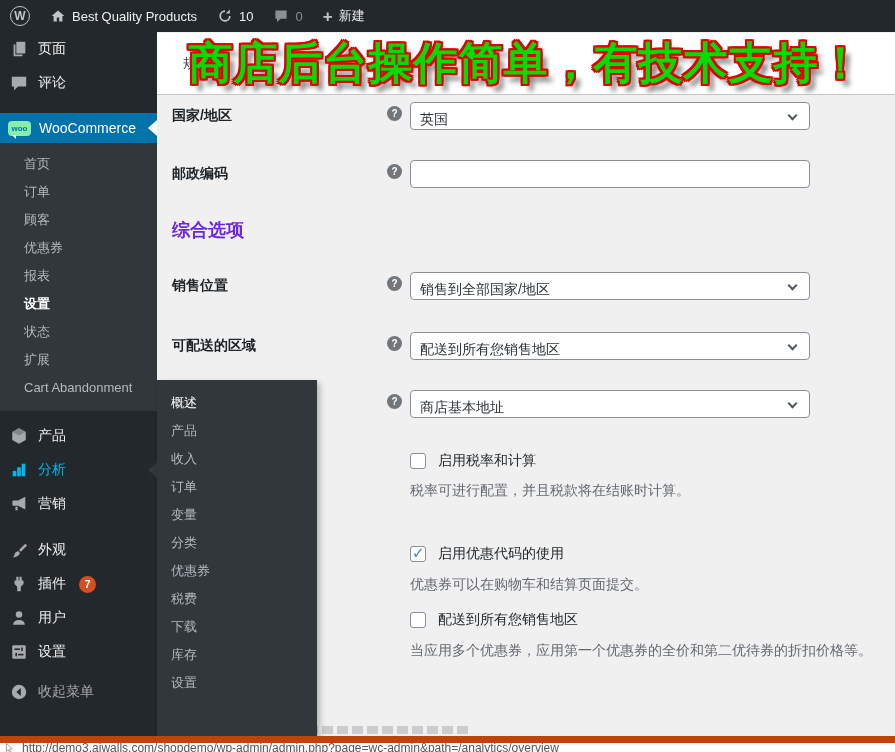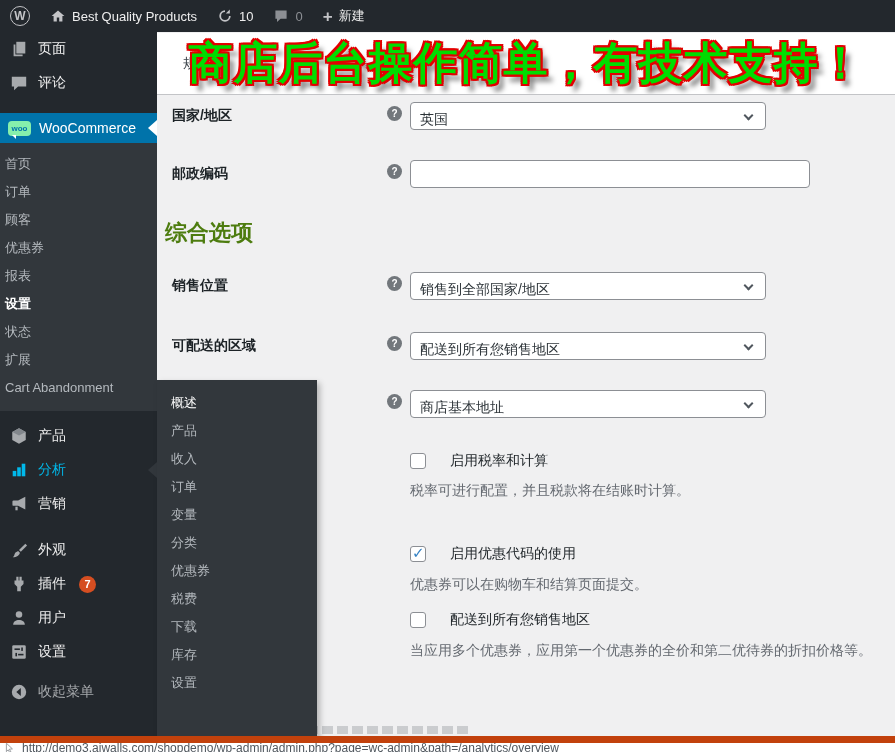--- a/index.html
+++ b/index.html
@@ -46,21 +46,21 @@
     font-size:8px; font-weight:bold; color:#0073aa; position:relative; flex:0 0 23px;
   }
   .woo-bubble::after { content:""; position:absolute; left:4px; bottom:-3px;
     border-left:4px solid transparent; border-right:0 solid transparent; border-top:4px solid #ffffff; }
   .notch { position:absolute; right:0; top:50%; transform:translateY(-50%);
     width:0; height:0; border-top:8px solid transparent; border-bottom:8px solid transparent; }
   .notch-light { border-right:9px solid #ffffff; }
   .notch-dark  { border-right:9px solid #32373c; }
   .sb-sub { background:#32373c; padding:7px 0 9px 0; }
   .sb-sub-item {
-    height:28px; line-height:28px; padding-left:5px; font-size:13px;
+    height:28px; line-height:28px; padding-left:24px; font-size:13px;
     color:#b4b9be; cursor:pointer; white-space:nowrap;
   }
   .sb-sub-item.current { color:#ffffff; font-weight:bold; }
   .sb-group-gap { height:8px; }
   .sb-group-gap-lg { height:12px; }
   .sb-hl { color:#00b9eb; }
   .sb-hl .mi { color:#00b9eb; }
   .badge {
     min-width:17px; height:17px; border-radius:9px; background:#d54e21; color:#ffffff;
     font-size:11px; display:inline-flex; align-items:center; justify-content:center;
@@ -88,36 +88,36 @@
       6px 7px 5px rgba(0,0,0,0.5);
   }
 
   .f-label { position:absolute; left:15px; font-size:14px; font-weight:bold; color:#1d2327; }
   .help {
     position:absolute; left:230px; width:15px; height:15px; border-radius:50%;
     background:#72777c; color:#ffffff; font-size:10px; font-weight:bold;
     display:flex; align-items:center; justify-content:center; cursor:pointer;
   }
   .sel {
-    position:absolute; left:253px; width:356px; height:28px; background:#ffffff;
+    position:absolute; left:253px; width:400px; height:28px; background:#ffffff;
     border:1px solid #8c8f94; border-radius:4px; display:flex; align-items:center;
     padding:8px 30px 0 9px; font-size:14px; color:#2c3338; cursor:pointer;
   }
   .chev {
     position:absolute; right:13px; top:9px; width:7px; height:7px;
     border-right:2px solid #50575e; border-bottom:2px solid #50575e; transform:rotate(45deg);
   }
   .txt-input {
     position:absolute; left:253px; width:400px; height:28px; background:#ffffff;
     border:1px solid #8c8f94; border-radius:4px; font-size:14px; padding:0 9px;
     font-family:inherit; color:#2c3338;
   }
-  .h2 { position:absolute; left:8px; font-size:22px; font-weight:bold; color:#4d7c0f; }
-
-  .cb-row { position:absolute; left:253px; display:flex; align-items:center; gap:24px; }
+  .h2 { position:absolute; left:15px; font-size:18px; font-weight:bold; color:#6d28d9; }
+
+  .cb-row { position:absolute; left:253px; display:flex; align-items:center; gap:12px; }
   .checkbox {
     width:16px; height:16px; background:#ffffff; border:1px solid #8c8f94; border-radius:3px;
     cursor:pointer; position:relative; flex:0 0 16px;
   }
   .checkbox .check { display:none; position:absolute; left:1px; top:-3px; color:#3582c4; font-size:15px; font-weight:bold; }
   .checkbox.checked .check { display:block; }
   .cb-label { font-size:14px; color:#1d2327; cursor:default; }
   .desc { position:absolute; left:253px; font-size:14px; color:#646970; white-space:nowrap; }
 
   .sliver {

